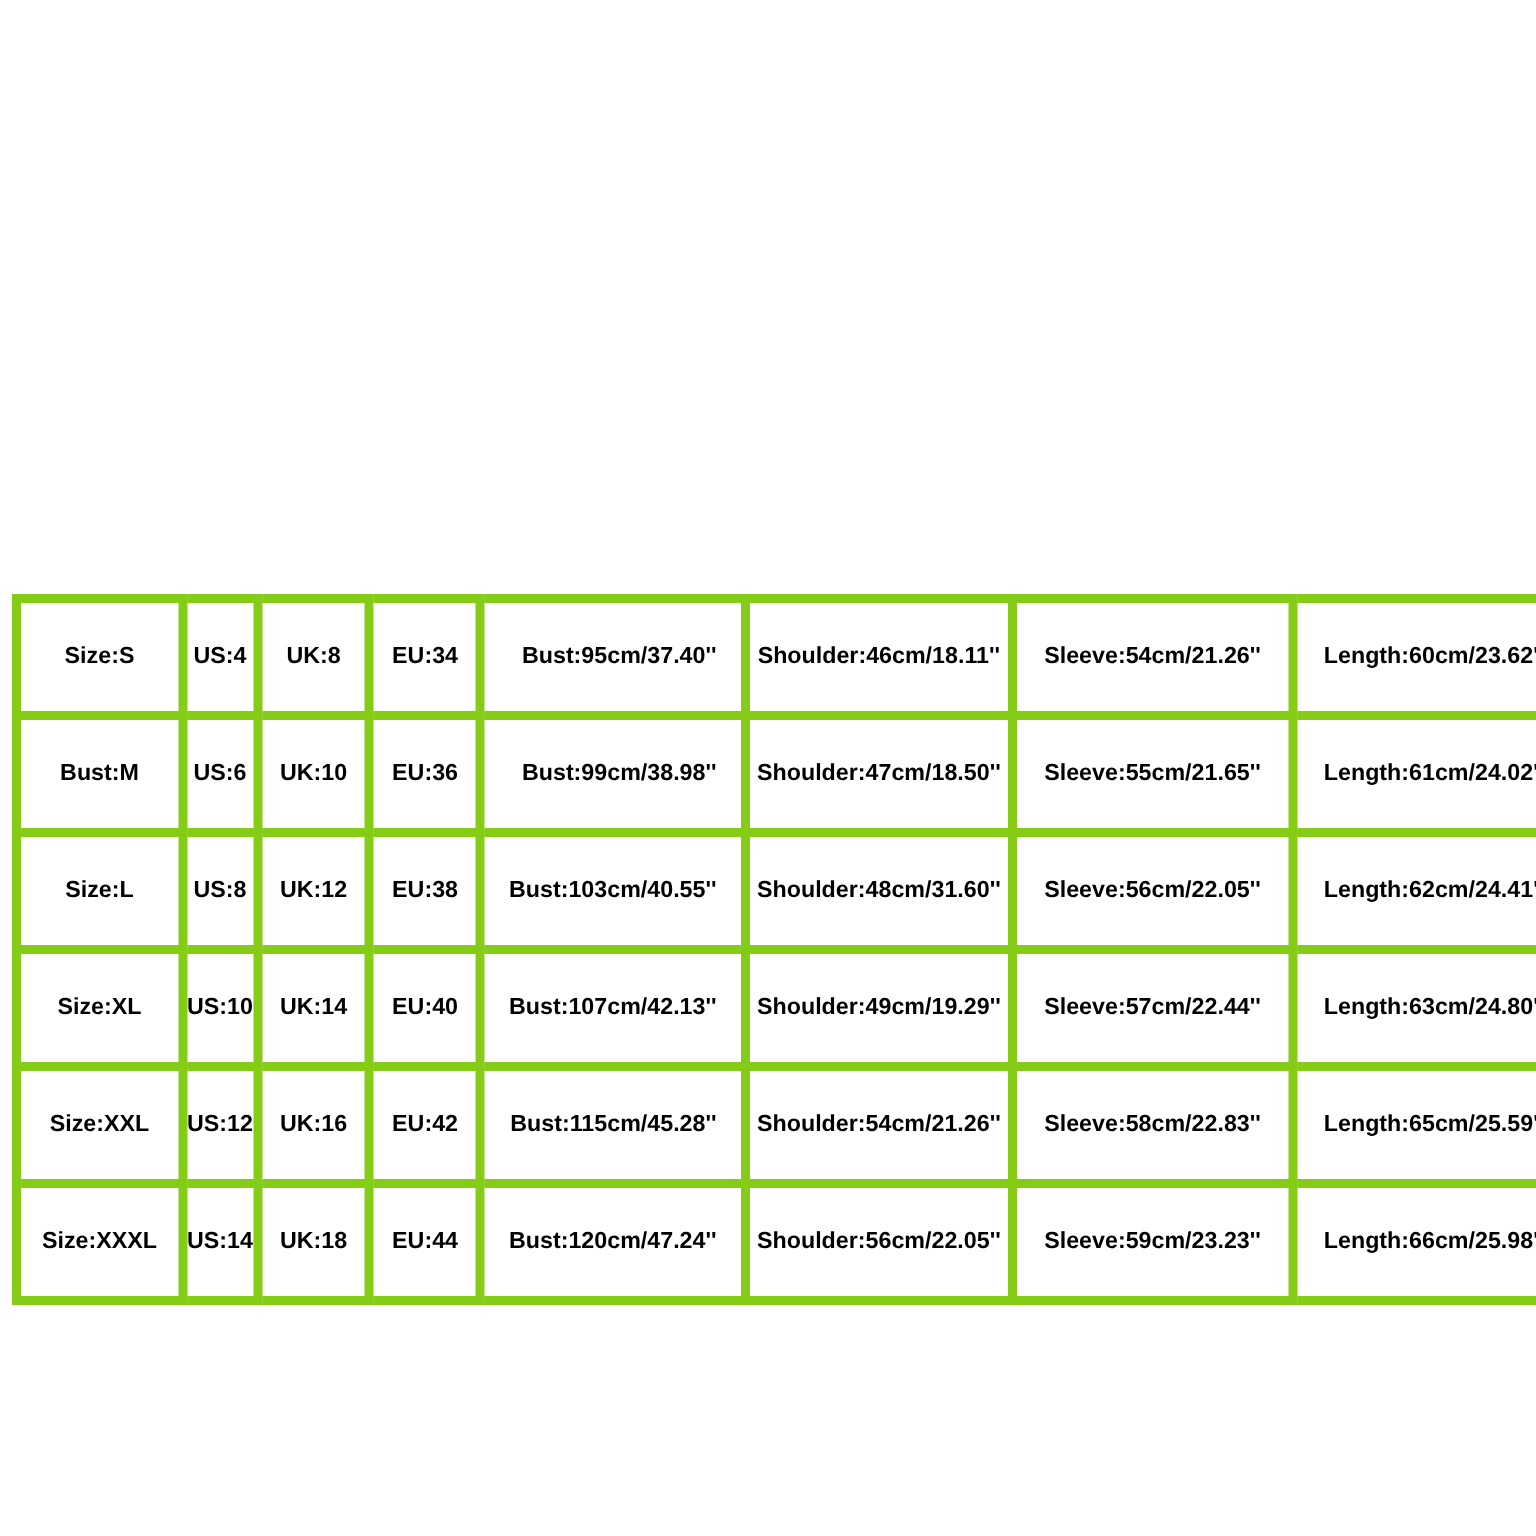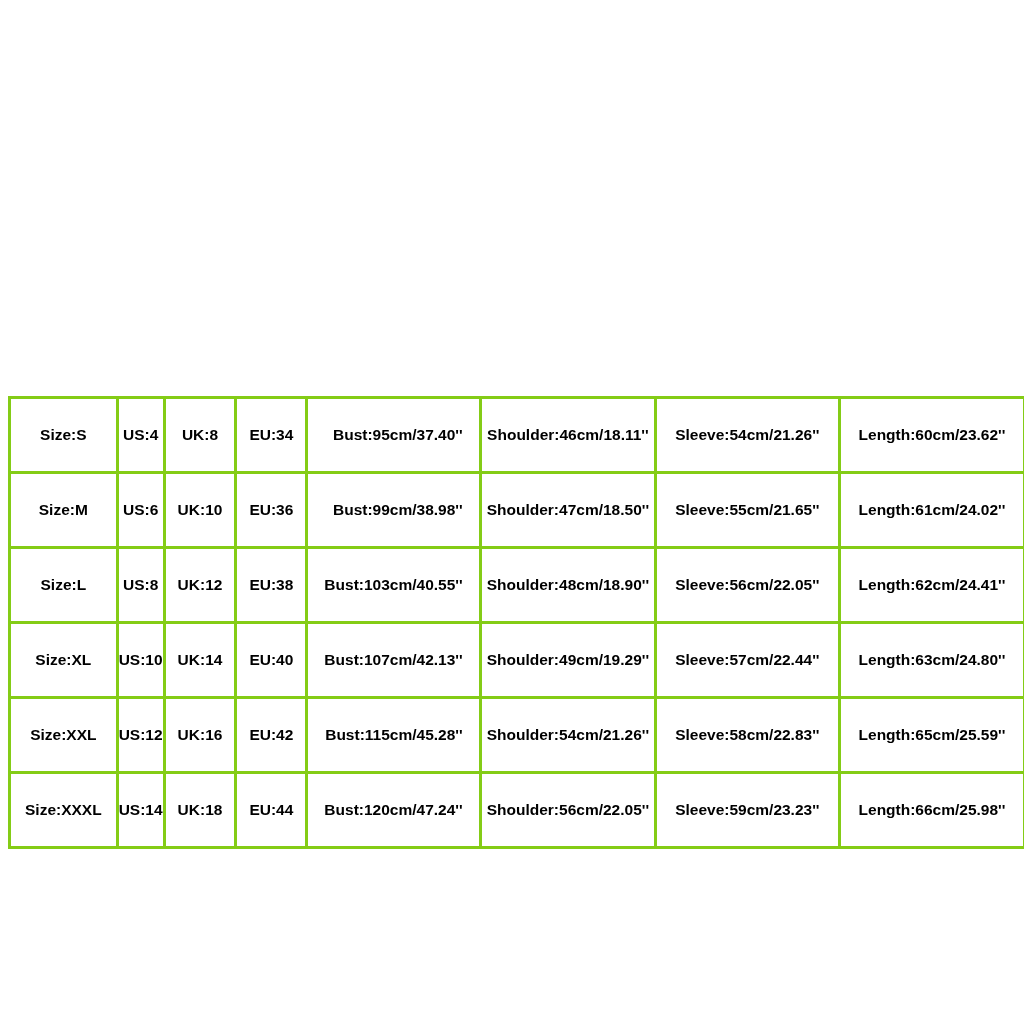--- a/index.html
+++ b/index.html
@@ -20,21 +20,21 @@
     top: 396px;
     width: 1008px;
   }
   table.size-chart {
     border-collapse: collapse;
     width: 1008px;
     table-layout: auto;
     background: #ffffff;
   }
   table.size-chart td {
-    border: 3px solid #84cc16;
+    border: 6px solid #84cc16;
     font-size: 15.5px;
     font-weight: bold;
     color: #000000;
     text-align: center;
     white-space: nowrap;
     height: 40px;
     line-height: 40px;
     padding: 0 9px;
     font-family: "Liberation Sans", sans-serif;
   }
@@ -57,36 +57,36 @@
         <td class="c-size">Size:S</td>
         <td class="c-us">US:4</td>
         <td class="c-uk">UK:8</td>
         <td class="c-eu">EU:34</td>
         <td class="c-bust">Bust:95cm/37.40''</td>
         <td class="c-shoulder">Shoulder:46cm/18.11''</td>
         <td class="c-sleeve">Sleeve:54cm/21.26''</td>
         <td class="c-length">Length:60cm/23.62''</td>
       </tr>
       <tr>
-        <td class="c-size">Size:M</td>
+        <td class="c-size">Bust:M</td>
         <td class="c-us">US:6</td>
         <td class="c-uk">UK:10</td>
         <td class="c-eu">EU:36</td>
         <td class="c-bust">Bust:99cm/38.98''</td>
         <td class="c-shoulder">Shoulder:47cm/18.50''</td>
         <td class="c-sleeve">Sleeve:55cm/21.65''</td>
         <td class="c-length">Length:61cm/24.02''</td>
       </tr>
       <tr>
         <td class="c-size">Size:L</td>
         <td class="c-us">US:8</td>
         <td class="c-uk">UK:12</td>
         <td class="c-eu">EU:38</td>
         <td class="c-bust">Bust:103cm/40.55''</td>
-        <td class="c-shoulder">Shoulder:48cm/18.90''</td>
+        <td class="c-shoulder">Shoulder:48cm/31.60''</td>
         <td class="c-sleeve">Sleeve:56cm/22.05''</td>
         <td class="c-length">Length:62cm/24.41''</td>
       </tr>
       <tr>
         <td class="c-size">Size:XL</td>
         <td class="c-us">US:10</td>
         <td class="c-uk">UK:14</td>
         <td class="c-eu">EU:40</td>
         <td class="c-bust">Bust:107cm/42.13''</td>
         <td class="c-shoulder">Shoulder:49cm/19.29''</td>

